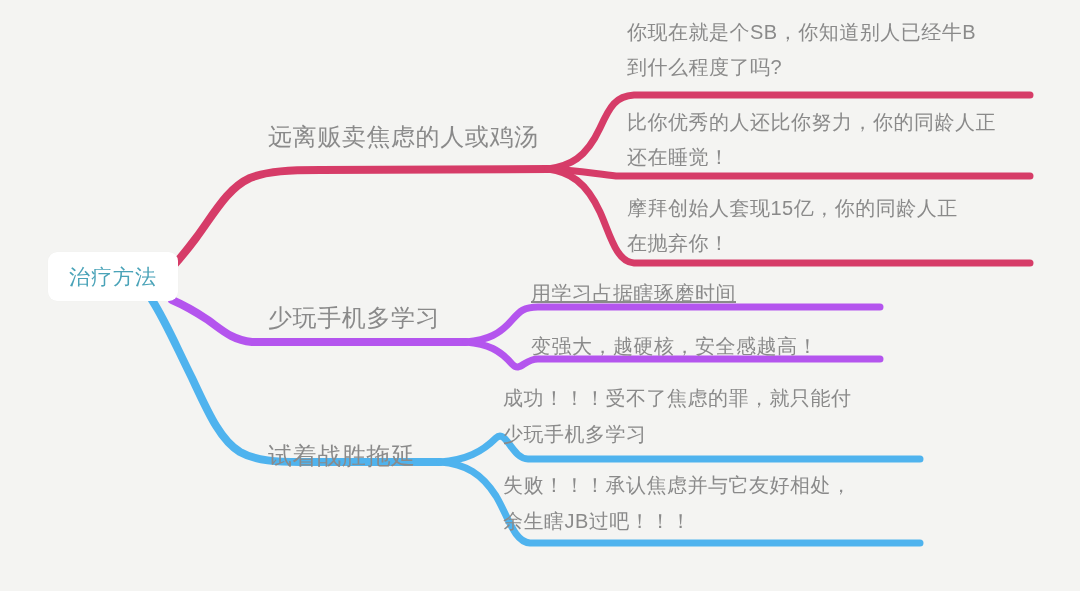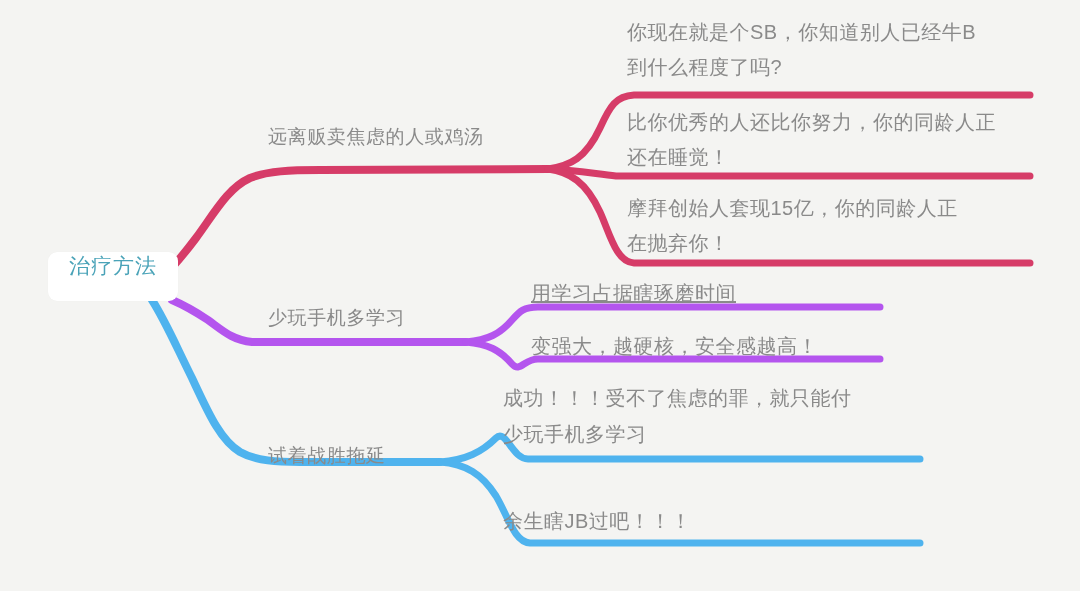--- a/index.html
+++ b/index.html
@@ -29,39 +29,40 @@
   }
   .root-node {
     position: absolute;
     left: 48px;
     top: 252px;
     width: 130px;
     height: 49px;
     background: #ffffff;
     border-radius: 9px;
     display: flex;
+    align-items: center;
     justify-content: center;
     box-shadow: 0 0 1px rgba(0,0,0,0.05);
   }
   .root-label {
     font-size: 21px;
     color: #4aa3b8;
     letter-spacing: 1px;
     white-space: nowrap;
   }
   .node-label {
     position: absolute;
     color: #838383;
     font-size: 19px;
     line-height: 30px;
     white-space: pre;
     letter-spacing: 0.5px;
   }
   .branch-label {
-    font-size: 19px;
+    font-size: 24px;
     color: #8a8a8a;
     letter-spacing: 0.6px;
   }
   .leaf-label {
     font-size: 20px;
     color: #8a8a8a;
   }
 </style>
 </head>
 <body style="background: rgb(244, 244, 242);">
@@ -116,15 +117,16 @@
   <div class="node-label leaf-label" style="left:627px; top:228px;">在抛弃你！</div>
 
   <div class="node-label leaf-label" style="left:531px; top:278px;text-decoration:underline;">用学习占据瞎琢磨时间</div>
   <div class="node-label leaf-label" style="left:531px; top:331px;">变强大，越硬核，安全感越高！</div>
 
   <div class="node-label branch-label" style="left:268px; top:441px;">试着战胜拖延</div>
 
   <div class="node-label leaf-label" style="left:503px; top:383px;">成功！！！受不了焦虑的罪，就只能付</div>
   <div class="node-label leaf-label" style="left:503px; top:419px;">少玩手机多学习</div>
 
+  <div class="node-label leaf-label" style="left:503px; top:470px;">失败！！！承认焦虑并与它友好相处，</div>
   <div class="node-label leaf-label" style="left:503px; top:506px;">余生瞎JB过吧！！！</div>
 
 </div>
 
 </body></html>

